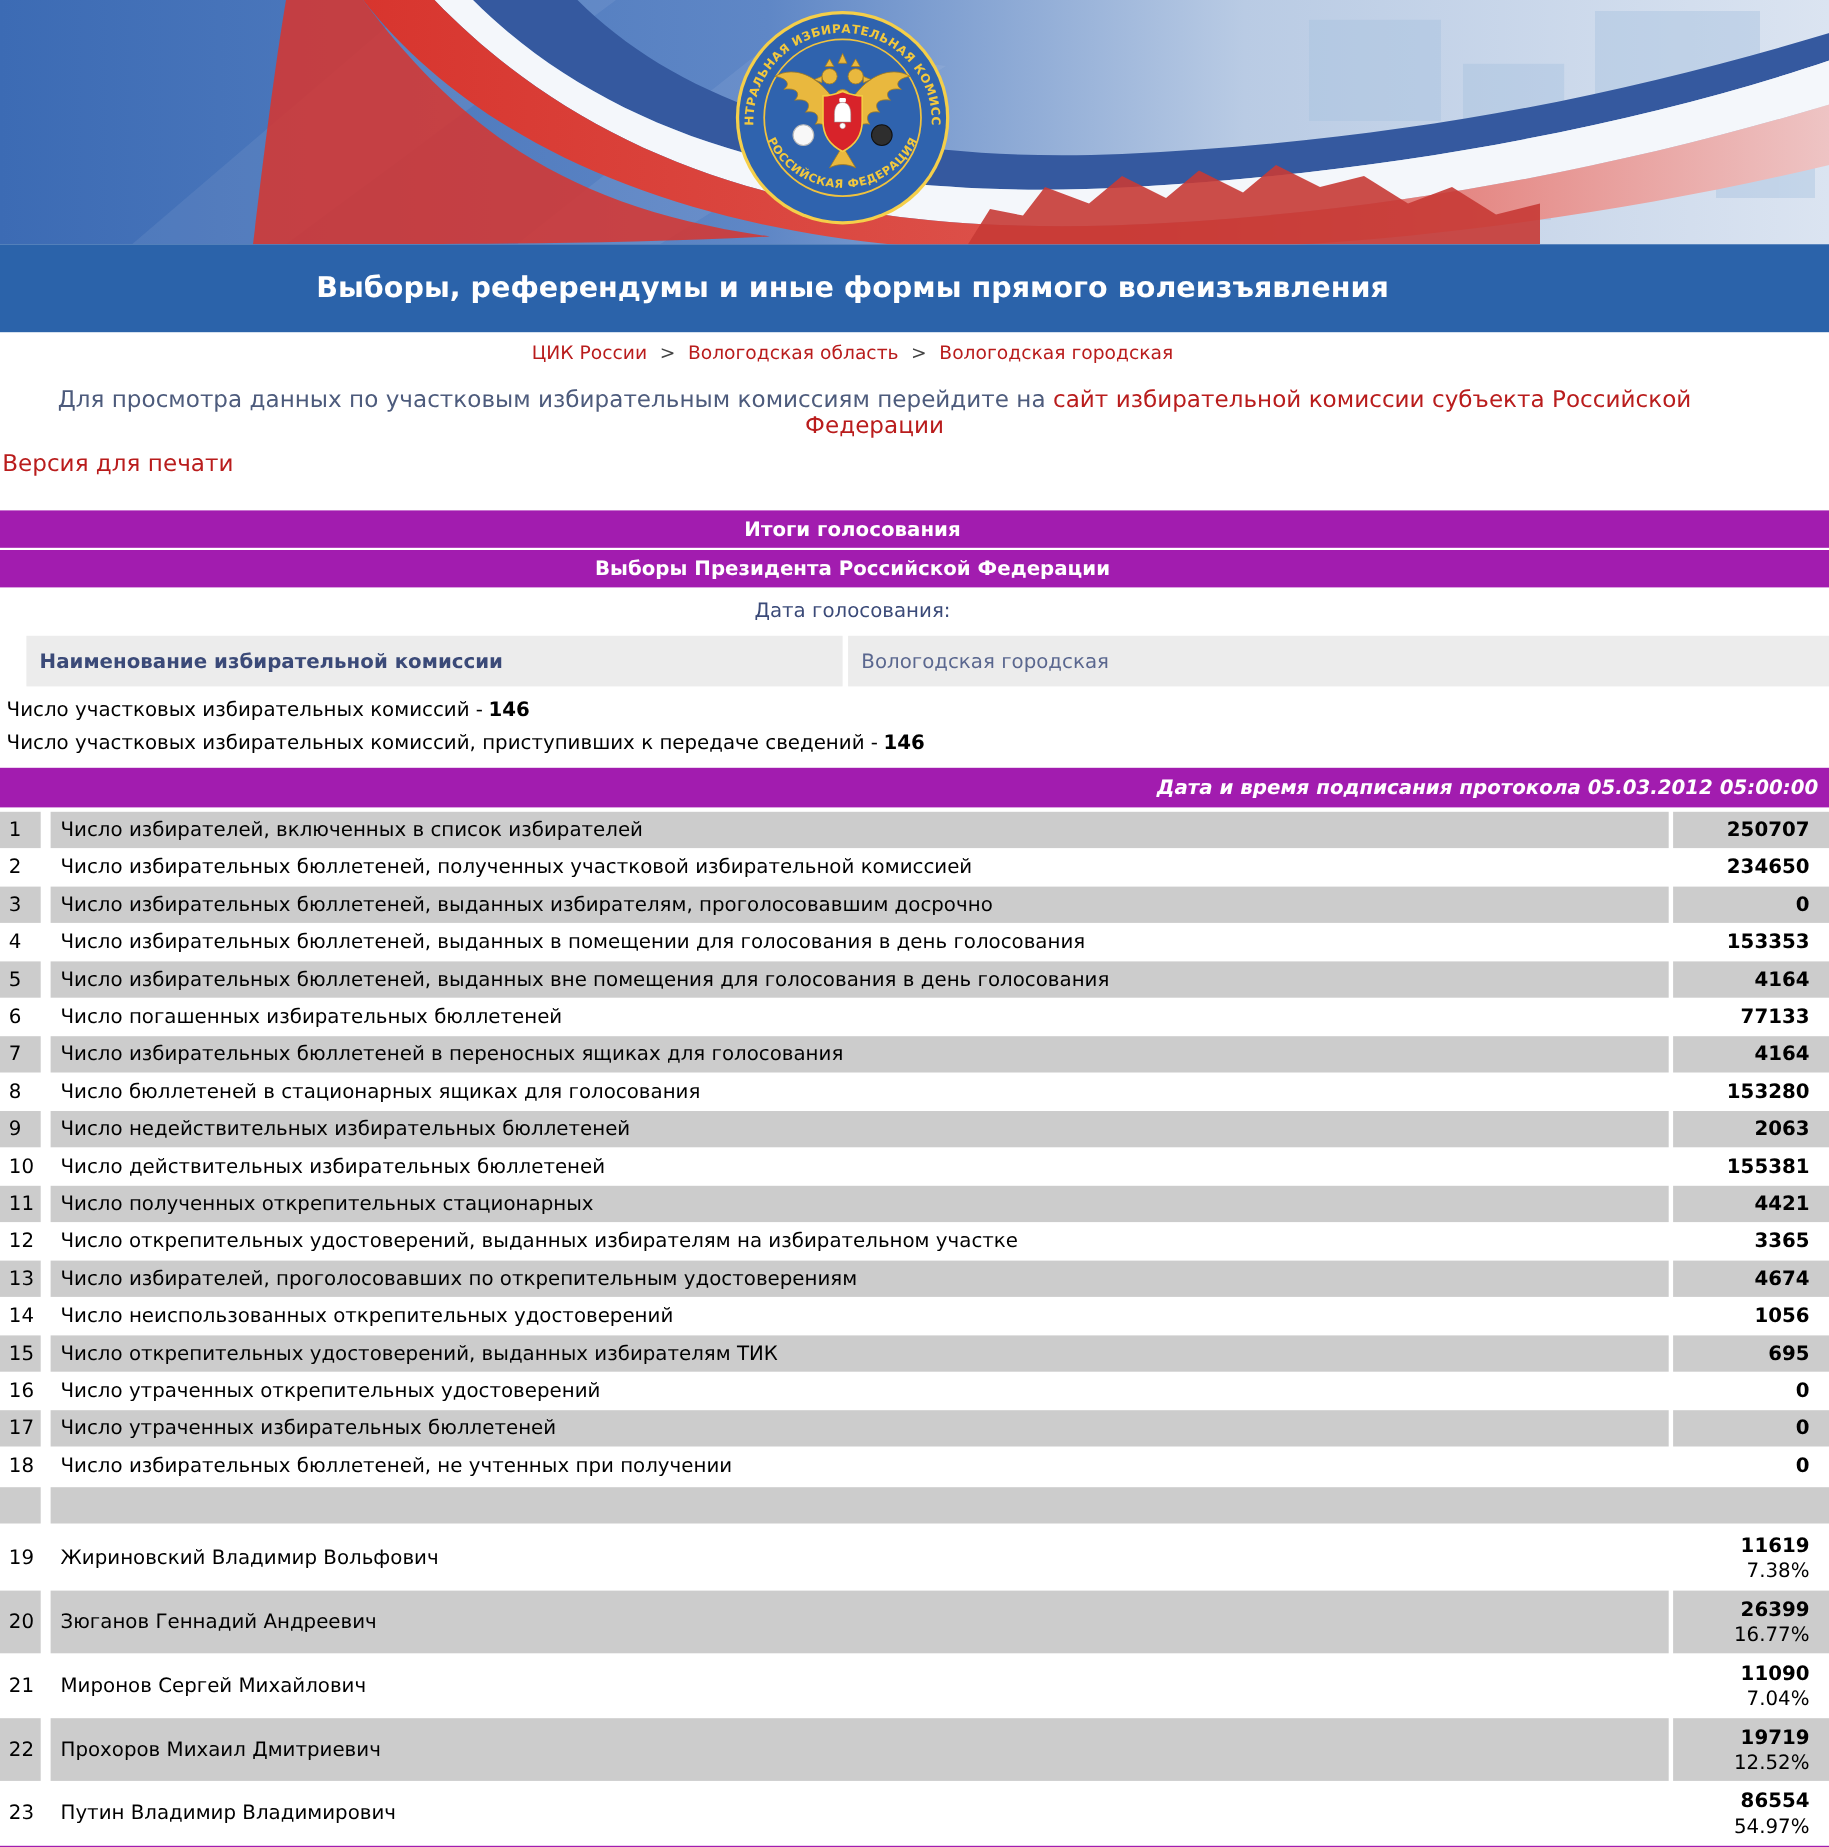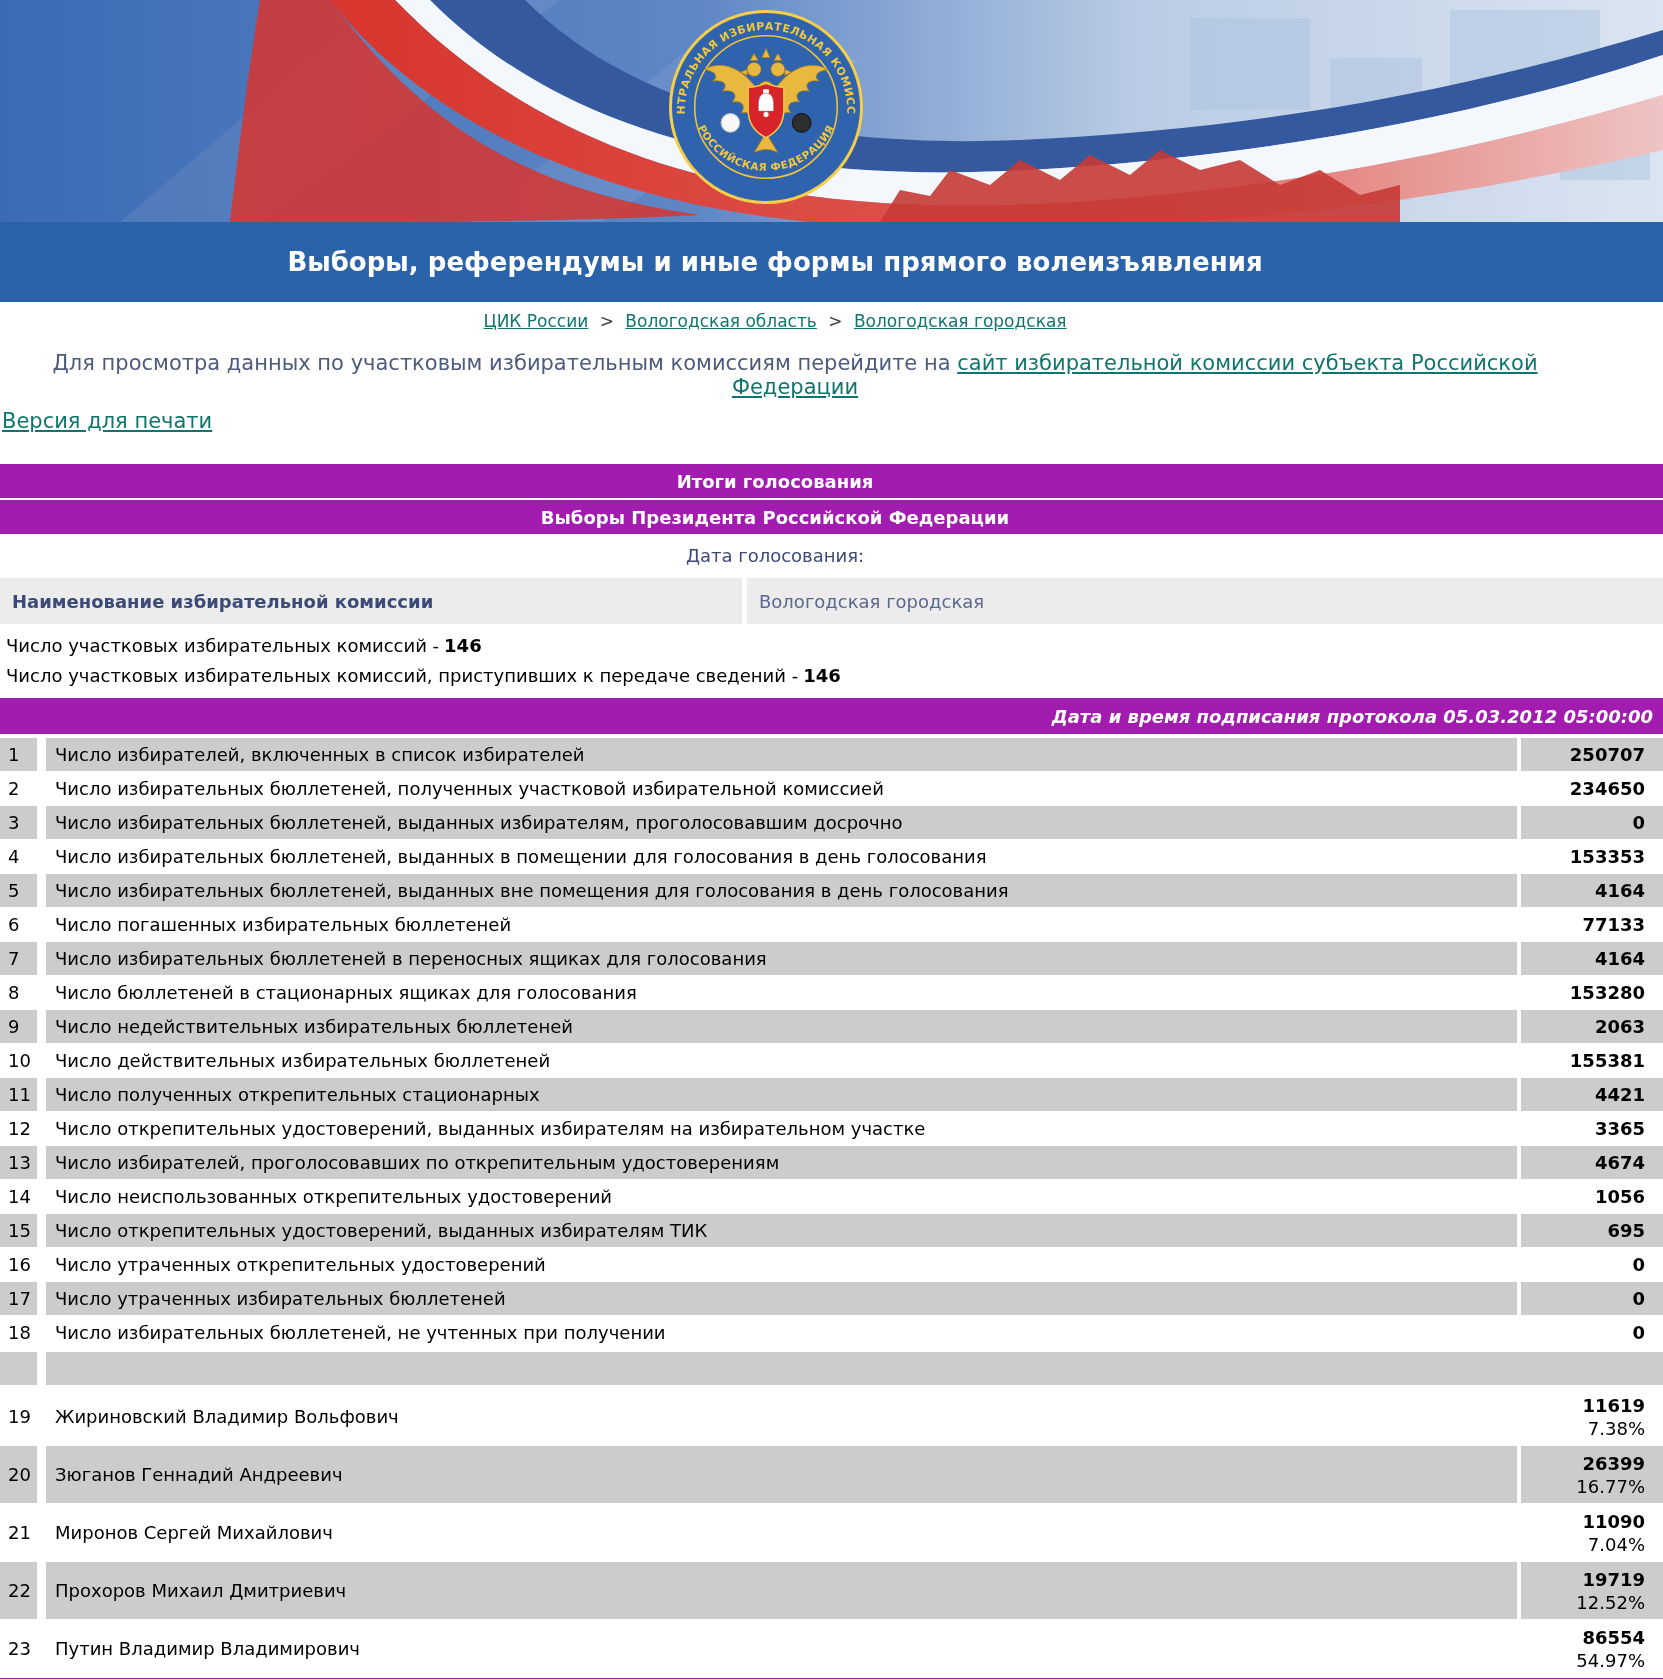--- a/index.html
+++ b/index.html
@@ -1,17 +1,17 @@
 <!DOCTYPE html>
 <html><head>
 <meta charset="utf-8">
 <style>
   html,body{margin:0;padding:0;background:#fff;}
   body{width:1663px;font-family:"DejaVu Sans","Liberation Sans",sans-serif;color:#000;padding-bottom:4px;}
-  a{color:#0f766e;text-decoration:underline;cursor:pointer;}
+  a{color:#b91c1c;cursor:pointer;}
   
   .banner{position:relative;height:222px;overflow:hidden;}
   .banner svg.flag{position:absolute;left:0;top:0;}
   .emblem{position:absolute;left:667px;top:8px;width:198px;height:198px;}
   
   .title-bar{height:80px;background:#2b63aa;display:flex;align-items:center;}
   .center1550{width:1550px;text-align:center;}
   .title-bar .t{color:#fff;font-weight:bold;font-size:26px;}
   
   .breadcrumb{margin-top:9px;font-size:17px;color:#444;}
@@ -19,21 +19,21 @@
   .notice{margin-top:20px;font-size:21px;color:#4d5b7c;padding-left:20px;}
   .print{margin:10px 0 0 2px;font-size:21px;}
   .pre-bars{height:31px;}
   
   .bar{height:34px;background:#a21caf;color:#fff;font-weight:bold;font-size:18px;display:flex;align-items:center;}
   .bar.gap2{margin-top:2px;}
   .bar.right{justify-content:flex-end;padding-right:10px;box-sizing:border-box;}
   .bar.h36{height:36px;font-style:italic;}
   
   .date-label{margin-top:11px;height:24px;font-size:18px;color:#3b4a78;}
-  .commission{margin-top:9px;height:46px;display:flex;}
+  .commission{margin-top:9px;height:46px;display:flex;padding-left:24px;}
   .commission .left{width:742px;background:#ececec;display:flex;align-items:center;padding-left:12px;box-sizing:border-box;
     font-weight:bold;color:#3b4a78;font-size:18px;}
   .commission .cgap{width:5px;}
   .commission .rightc{flex:1;background:#ececec;display:flex;align-items:center;padding-left:12px;color:#5a678f;font-size:18px;}
   .uik-lines{margin-top:7px;font-size:18px;line-height:30px;padding-left:6px;}
   .uik-lines b{margin-left:5px;}
   .protocol{margin-top:7px;}
   
   .table{margin-top:4px;}
   .trow{display:flex;height:33px;margin-bottom:1px;font-size:18px;}

